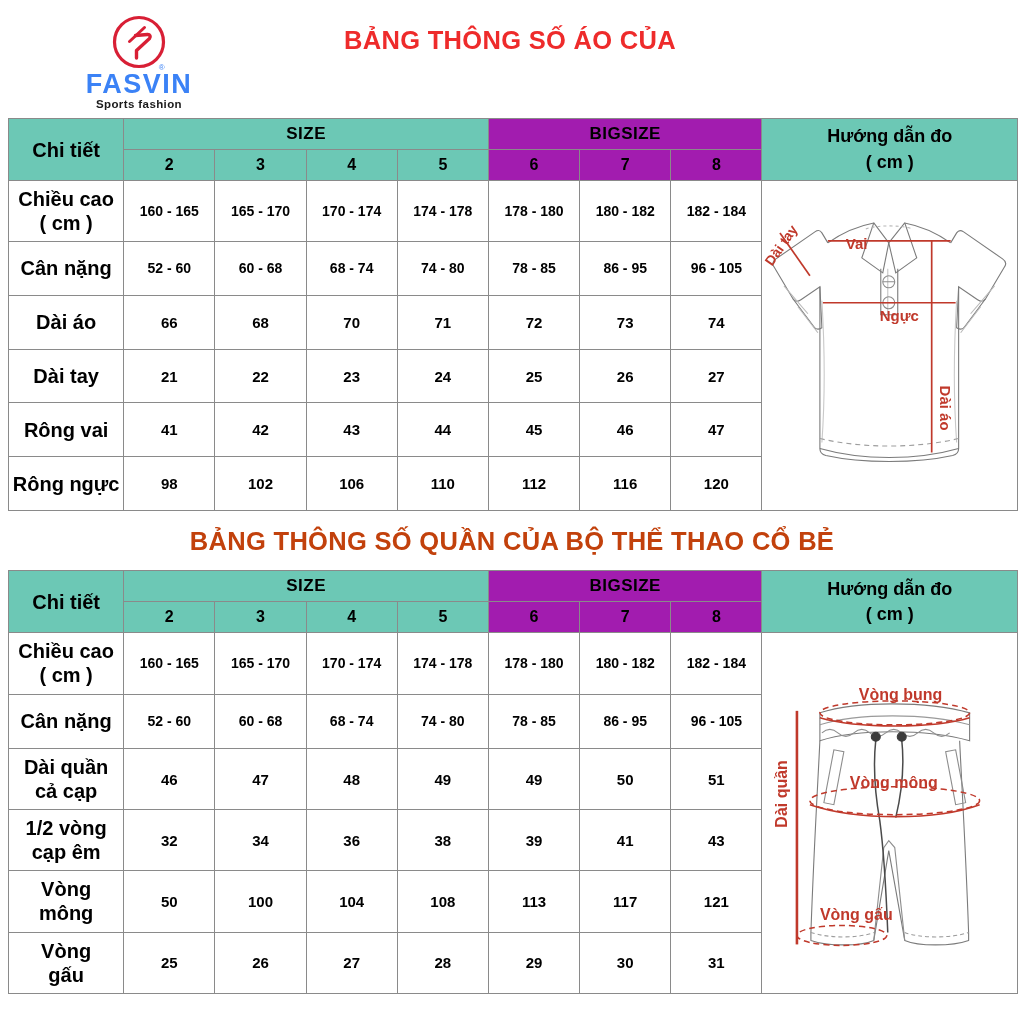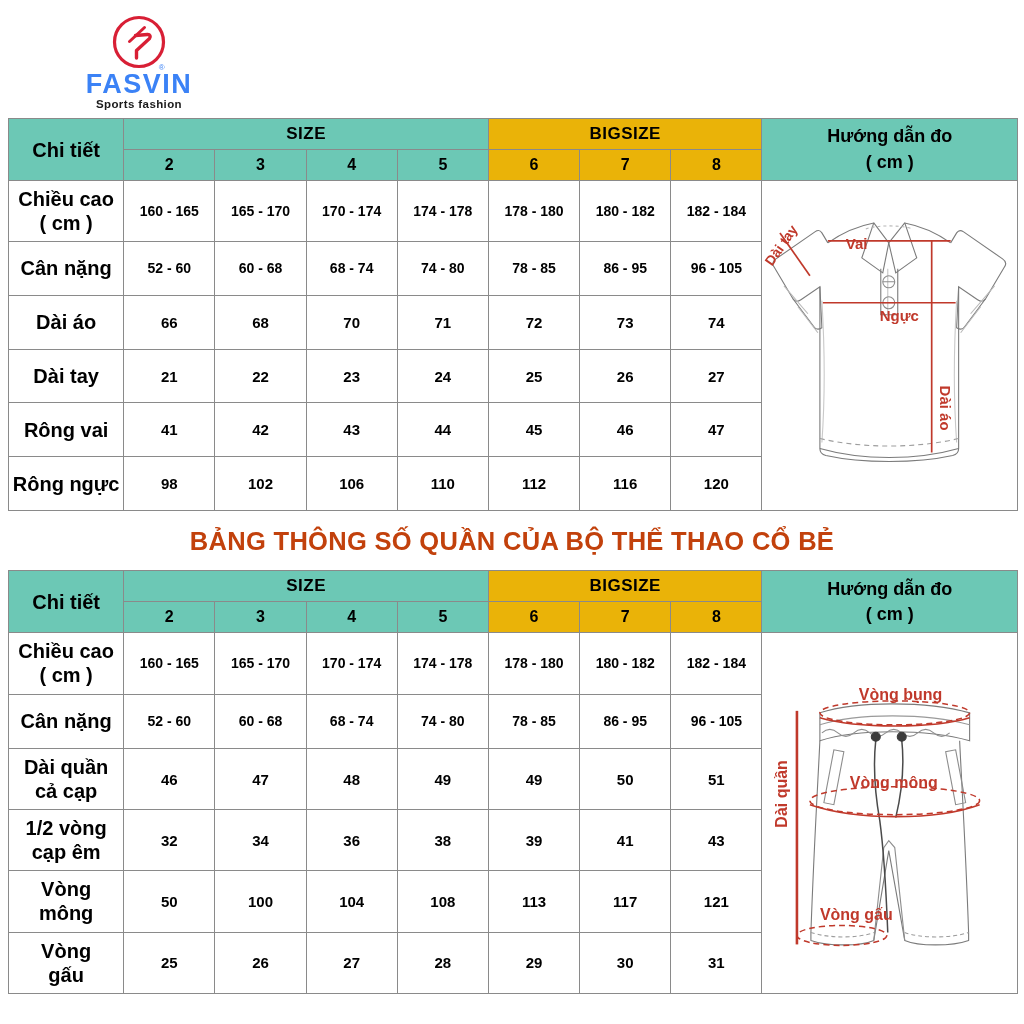--- a/index.html
+++ b/index.html
@@ -53,21 +53,21 @@
     table-layout: fixed;
   }
   table.sz td, table.sz th {
     border: 1px solid #8a8a8a;
     text-align: center;
     vertical-align: middle;
     font-weight: 700;
     color: #000;
   }
   .th-teal { background: #6cc8b5; }
-  .th-orange { background: #eab308; }
+  .th-orange { background: #a21caf; }
 
   .c-label { width: 115px; }
   .c-size  { width: 91px; }
   .c-guide { width: 255px; }
 
   .grp-title { font-size: 17px; height: 31px; letter-spacing: .5px; }
   .sz-num { font-size: 16px; height: 31px; }
   .lbl-cell { font-size: 20px; line-height: 1.2; }
   .val-cell { font-size: 14px; }
   .val-big  { font-size: 15px; }
@@ -107,20 +107,21 @@
         </svg>
       </div>
       <div class="logo-word">
         <span>FASVIN</span>
         <span class="logo-reg">®</span>
       </div>
       <div class="logo-tag">Sports fashion</div>
     </div>
 
     <div class="main-title">
+      <div>BẢNG THÔNG SỐ ÁO CỦA</div>
     </div>
   </div>
 
   <div class="chart">
     <table class="sz">
       <colgroup>
         <col class="c-label">
           <col class="c-size">
           <col class="c-size">
           <col class="c-size">

